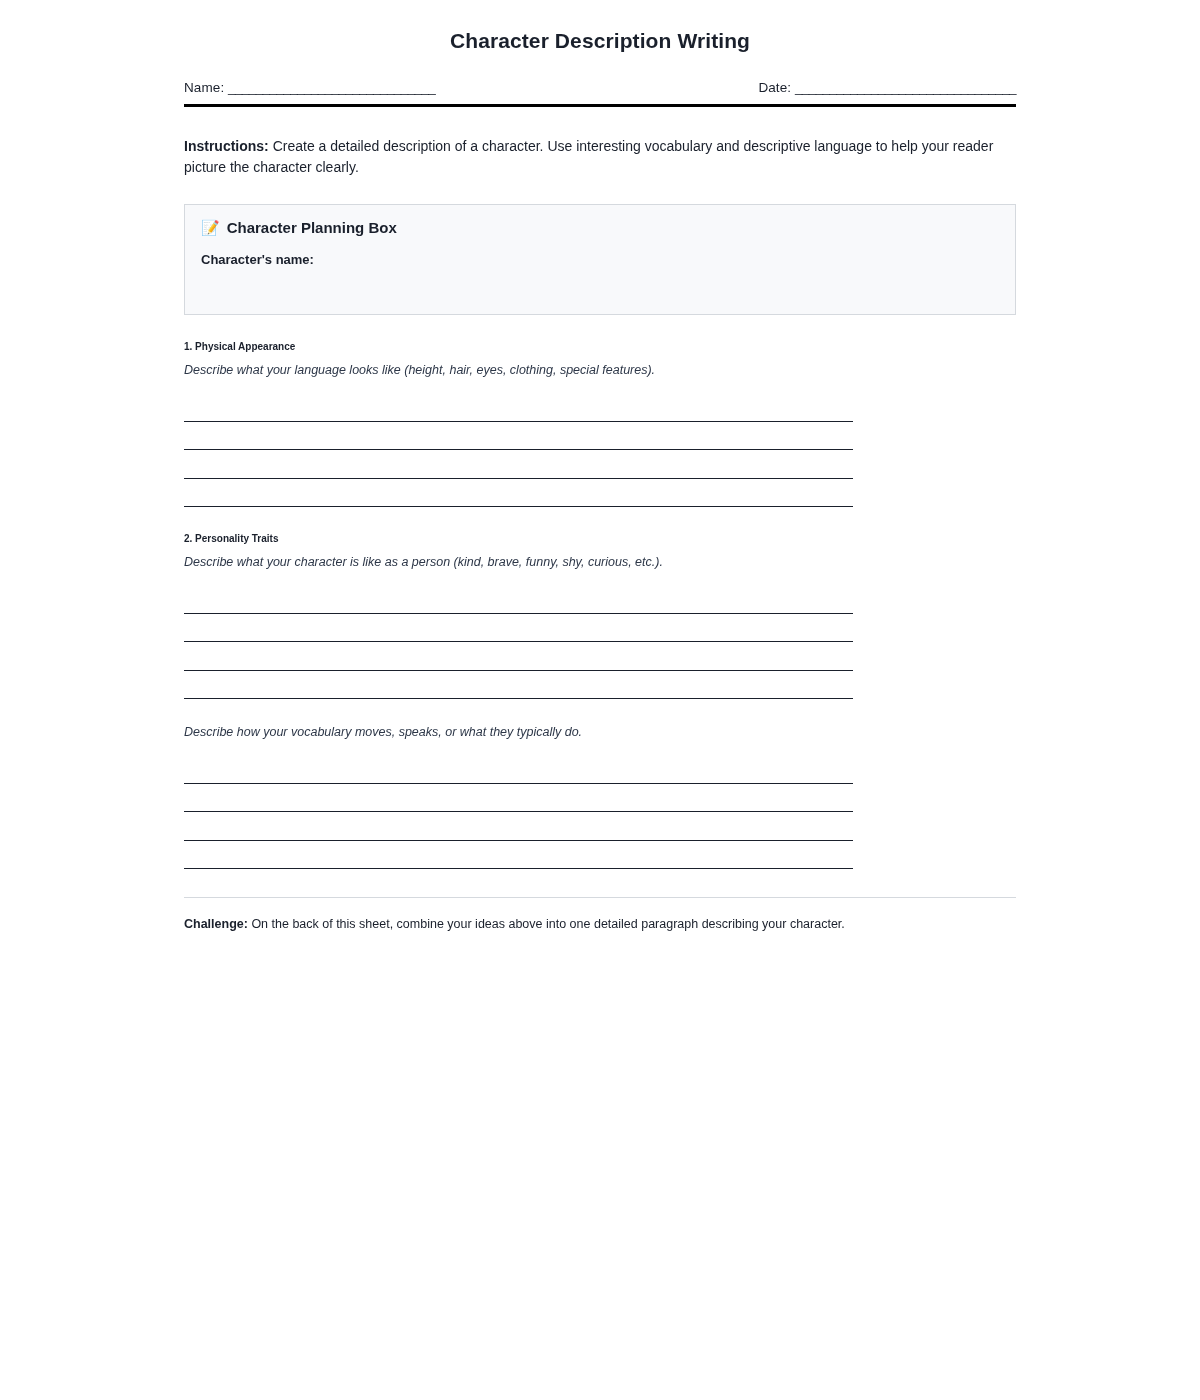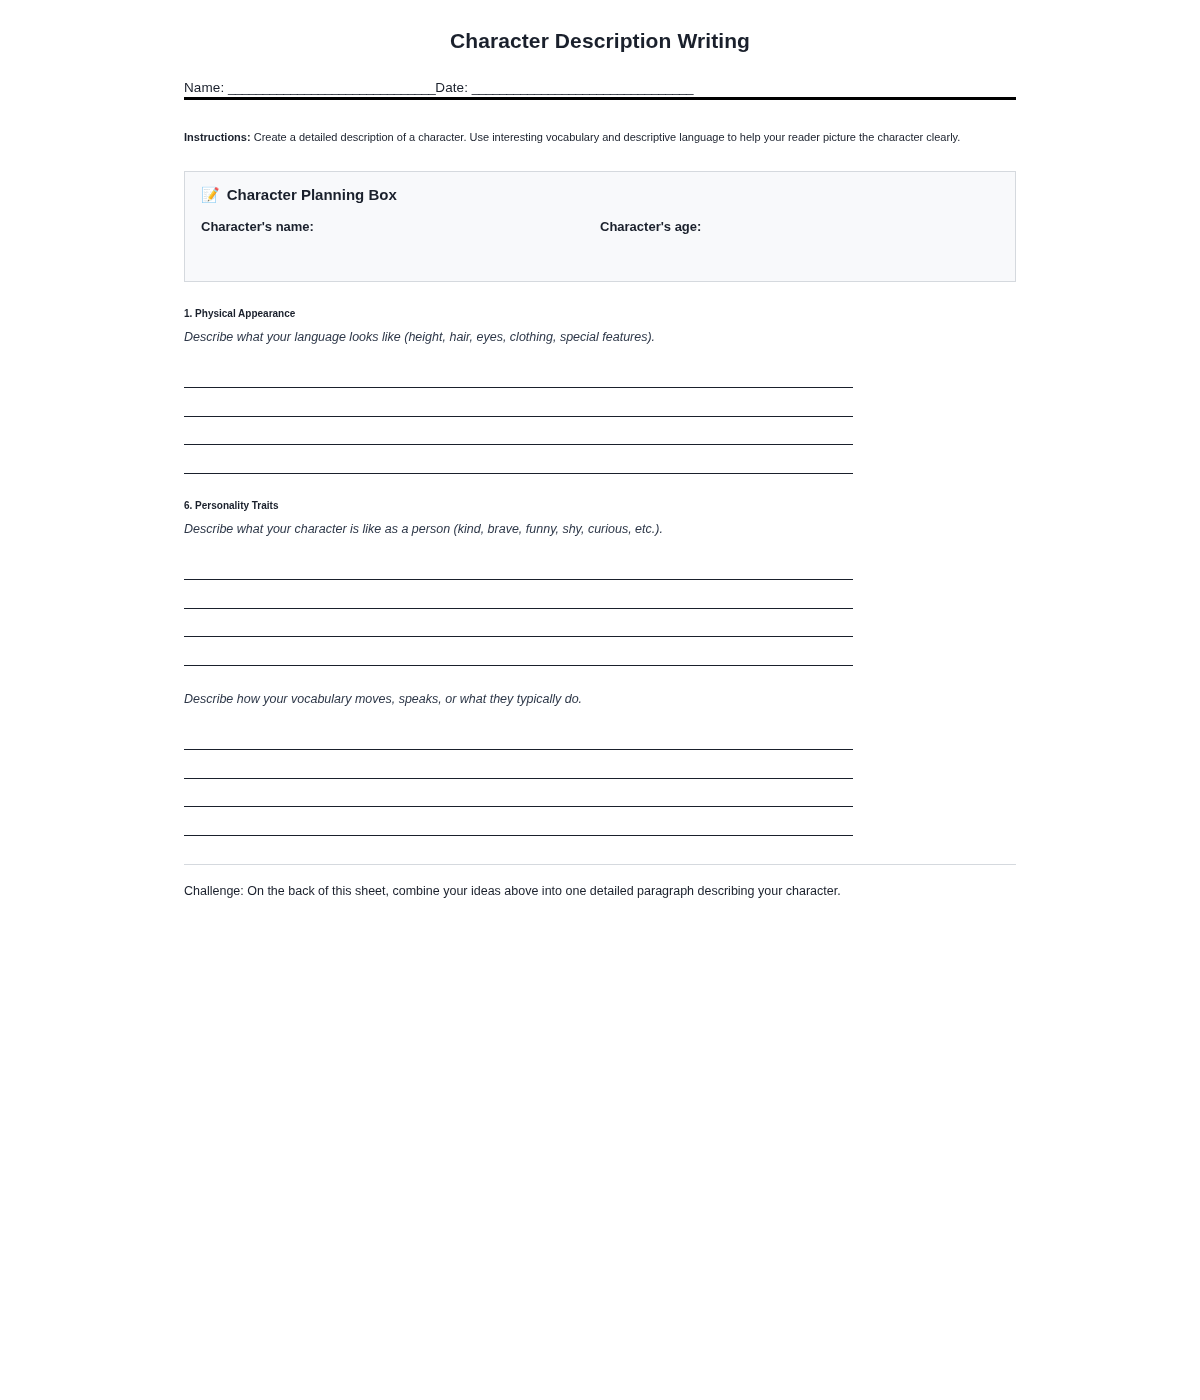--- a/index.html
+++ b/index.html
@@ -32,42 +32,43 @@
     text-align: center;
     color: #1a202c;
     letter-spacing: 0.1px;
     margin: 0 0 26px 0;
     line-height: 1.2;
   }
 
   
   .namedate {
     display: flex;
-    justify-content: flex-start;
+    justify-content: space-between;
     align-items: flex-end;
     border-bottom: 3px solid #000000;
+    padding-bottom: 7px;
     margin-bottom: 0;
   }
   .namedate-field {
     font-size: 13.5px;
     color: #1a202c;
     white-space: nowrap;
     line-height: 1.3;
   }
   .namedate-field .label { letter-spacing: 0.1px; }
   .namedate-field .rule {
     letter-spacing: -0.6px;
     color: #1a202c;
   }
   .field-date { margin-right: 0px; }
 
   
   .instructions {
     margin-top: 29px;
-    font-size: 11px;
+    font-size: 14px;
     line-height: 1.55;
     color: #1a202c;
     max-width: 832px;
   }
   .instructions b { font-weight: bold; }
 
   
   .planning-box {
     margin-top: 25px;
     border: 1px solid #d5d9de;
@@ -134,21 +135,21 @@
     margin-top: 28px;
     border-top: 1px solid #d5d9de;
     width: 832px;
   }
   .challenge {
     margin-top: 17px;
     font-size: 12.5px;
     color: #1a202c;
     line-height: 1.5;
   }
-  .challenge b { font-weight: normal; }
+  .challenge b { font-weight: bold; }
 </style>
 </head>
 <body>
 
 <div class="page">
   <div class="sheet">
 
     <h1 class="worksheet-title">Character Description Writing</h1>
 
     <div class="namedate">
@@ -169,40 +170,36 @@
     <div class="planning-box">
       <div class="planning-title">
         <span class="emoji">📝</span>
         <span>Character Planning Box</span>
       </div>
       <div class="planning-fields">
         <div class="planning-col">
           <div class="plabel">Character's name:</div>
           <span class="prule">______________________________</span>
         </div>
-        <div class="planning-col">
-          <div class="plabel">Character's age:</div>
-          <span class="prule">________________________________</span>
-        </div>
       </div>
     </div>
 
     <div class="section">
       <h2 class="section-heading">1. Physical Appearance</h2>
       <p class="section-prompt">Describe what your language looks like (height, hair, eyes, clothing, special features).</p>
       <div class="write-lines">
         <div class="write-line"></div>
         <div class="write-line"></div>
         <div class="write-line"></div>
         <div class="write-line"></div>
       </div>
     </div>
 
     <div class="section">
-      <h2 class="section-heading">6. Personality Traits</h2>
+      <h2 class="section-heading">2. Personality Traits</h2>
       <p class="section-prompt">Describe what your character is like as a person (kind, brave, funny, shy, curious, etc.).</p>
       <div class="write-lines">
         <div class="write-line"></div>
         <div class="write-line"></div>
         <div class="write-line"></div>
         <div class="write-line"></div>
       </div>
     </div>
 
     <div class="section">

